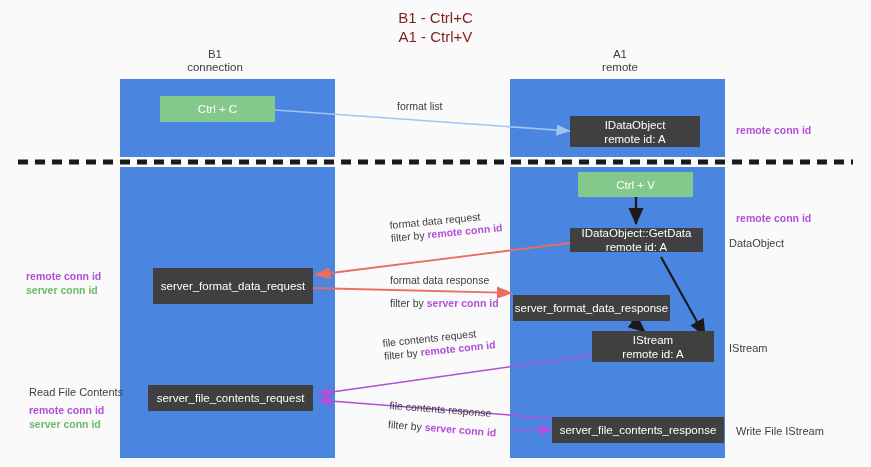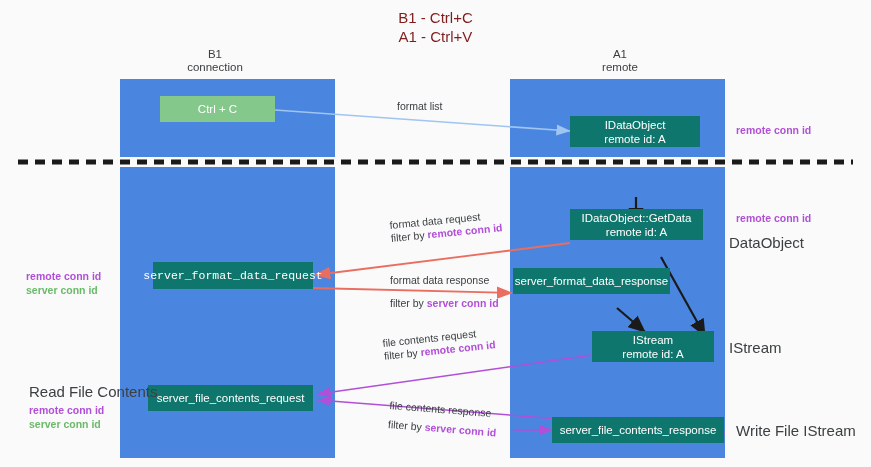--- a/index.html
+++ b/index.html
@@ -53,21 +53,21 @@
     display: flex;
     flex-direction: column;
     align-items: center;
     justify-content: center;
     color: #ffffff;
     font-size: 11.5px;
     line-height: 14px;
     box-sizing: border-box;
     padding: 2px 4px;
   }
-  .node.orange { background: #0f766e; }
+  .node.orange { background: #404040; }
   .node.green  { background: #84c98b; }
   .node .l2 { display: block; }
 
   
   .edge-label {
     font-size: 10.5px;
     line-height: 13px;
     color: #3c4043;
     white-space: nowrap;
   }
@@ -77,21 +77,21 @@
   
   .side-note {
     font-size: 10.5px;
     line-height: 14px;
     color: #3c4043;
     white-space: nowrap;
   }
   .side-note.bold-remote { color: #b14fd8; font-weight: bold; }
   .side-note.bold-server { color: #6aba6a; font-weight: bold; }
   .side-label {
-    font-size: 15px;
+    font-size: 11px;
     line-height: 14px;
     color: #3c4043;
     white-space: nowrap;
   }
 
   
   #wires {
     position: absolute;
     left: 0; top: 0;
     width: 871px; height: 467px;
@@ -156,31 +156,34 @@
 
   <div class="abs node green" style="left:160px; top:96px; width:115px; height:26px;">
     <span>Ctrl + C</span>
   </div>
 
   <div class="abs node orange" style="left:570px; top:116px; width:130px; height:31px;">
     <span>IDataObject</span>
     <span class="l2">remote id: A</span>
   </div>
 
-
-  <div class="abs node orange" style="left:570px; top:209px; width:133px; height:31px;">
+  <div class="abs node green" style="left:578px; top:172px; width:115px; height:25px;">
+    <span>Ctrl + V</span>
+  </div>
+
+  <div class="abs node orange" style="left:570px; top:228px; width:133px; height:24px;">
     <span>IDataObject::GetData</span>
     <span class="l2">remote id: A</span>
   </div>
 
-  <div class="abs node orange" style="left:153px; top:262px; width:160px; height:27px;font-family:Liberation Mono, monospace;">
+  <div class="abs node orange" style="left:153px; top:268px; width:160px; height:36px;">
     <span>server_format_data_request</span>
   </div>
 
-  <div class="abs node orange" style="left:513px; top:268px; width:157px; height:26px;">
+  <div class="abs node orange" style="left:513px; top:295px; width:157px; height:26px;">
     <span>server_format_data_response</span>
   </div>
 
   <div class="abs node orange" style="left:592px; top:331px; width:122px; height:31px;">
     <span>IStream</span>
     <span class="l2">remote id: A</span>
   </div>
 
   <div class="abs node orange" style="left:552px; top:417px; width:172px; height:26px;">
     <span>server_file_contents_response</span>

